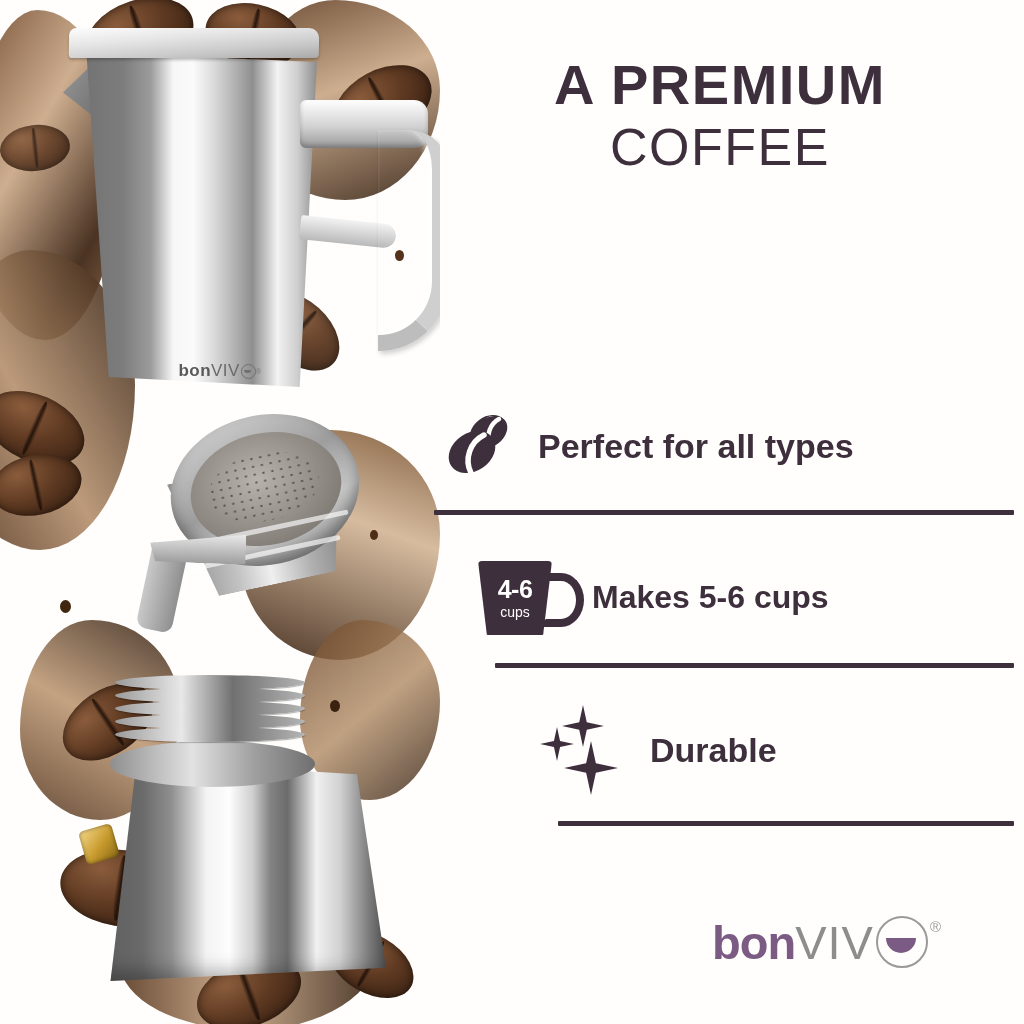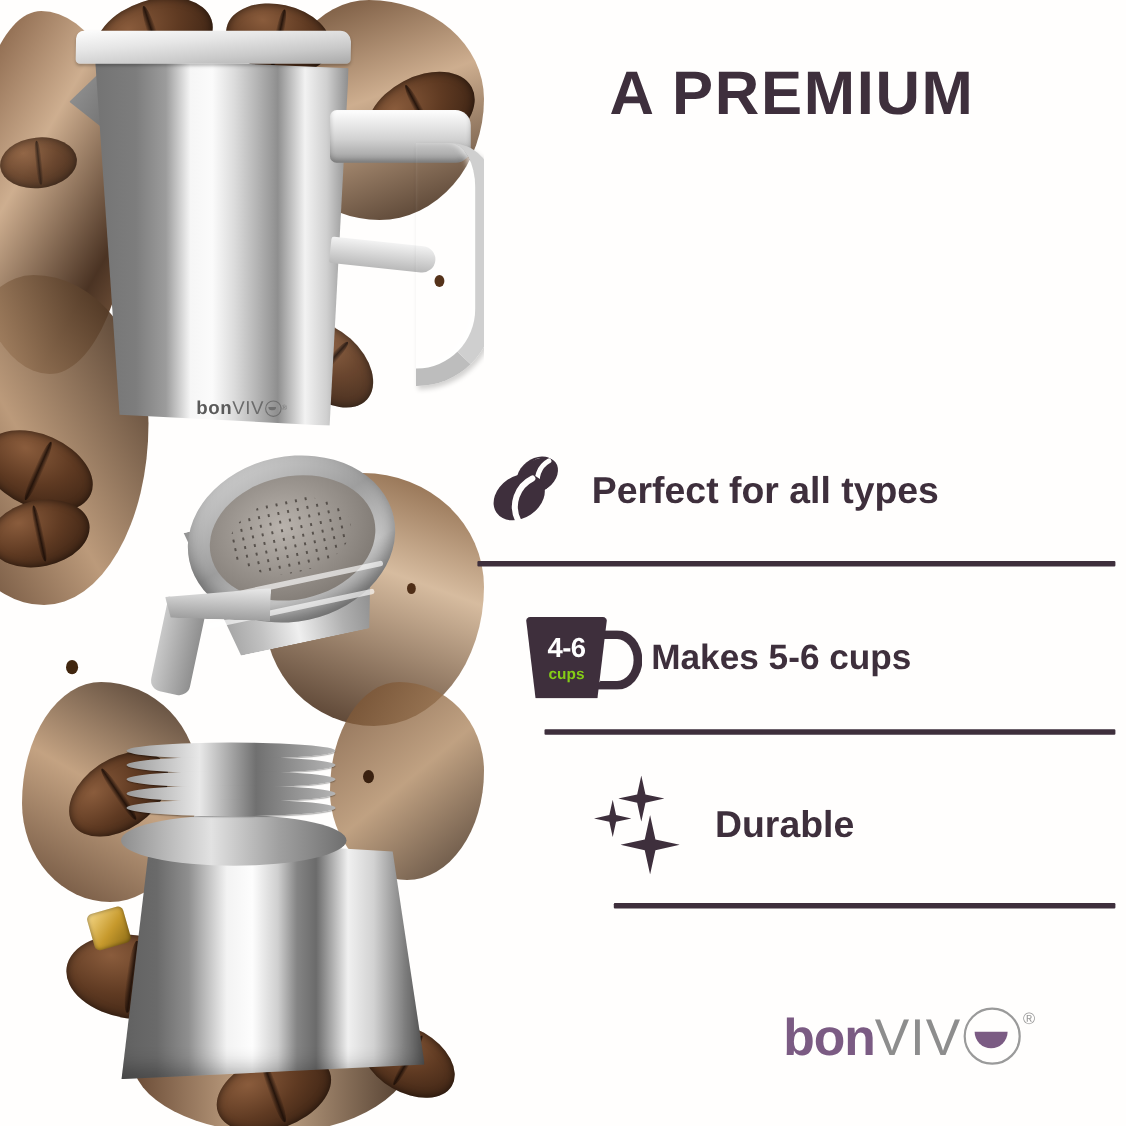--- a/index.html
+++ b/index.html
@@ -137,21 +137,21 @@
 
   .f2{height:108px;margin-top:42px;margin-left:48px;}
   .f2 .f-text{font-size:32px;margin-left:26px;}
 
   .cupicon{position:relative;width:88px;height:74px;}
   .cupbody{position:absolute;left:0;top:0;width:74px;height:74px;
       background:#3E2F3C;border-radius:4px 4px 10px 10px;
       clip-path:polygon(0% 0%, 100% 0%, 88% 100%, 12% 100%);
       display:flex;flex-direction:column;align-items:center;justify-content:center;}
   .cupbody .c1{color:#fff;font-size:25px;font-weight:700;line-height:1;letter-spacing:-.5px;}
-  .cupbody .c2{color:#84cc16;font-size:14px;font-weight:700;line-height:1;margin-top:3px;}
+  .cupbody .c2{color:#ffffff;font-size:14px;font-weight:400;line-height:1;margin-top:3px;}
   .cuphandle{position:absolute;left:60px;top:12px;width:30px;height:38px;
       border:8px solid #3E2F3C;border-left-color:transparent;
       border-radius:0 50% 50% 0;}
 
   .f3{height:110px;margin-top:44px;margin-left:112px;}
   .f3 .f-text{font-size:34px;margin-left:16px;}
 
   .sparkles{position:relative;width:92px;height:92px;}
   .spark{position:absolute;background:#3E2F3C;}
   .s-big{width:54px;height:54px;left:22px;top:36px;
@@ -251,20 +251,21 @@
         <div class="th" style="top:52px;"></div>
       </div>
       <div class="bl-valve"></div>
     </div>
   </div>
 
   <div class="panel">
 
     <div class="headline">
       <span class="l1">A PREMIUM</span>
+      <span class="l2">COFFEE</span>
     </div>
 
     <div class="features">
 
       <div class="feature f1">
         <div class="f-icon">
           <svg width="74" height="74" viewBox="0 0 74 74" aria-hidden="true">
             <g fill="#3E2F3C">
               <ellipse cx="46" cy="24" rx="20" ry="15" transform="rotate(-38 46 24)"></ellipse>
               <path d="M46 9c-7 4-10 12-8 20 6 2 13 0 17-6 3-5 2-11-2-14-2-1-5-1-7 0z" fill="#fffefd"></path>

